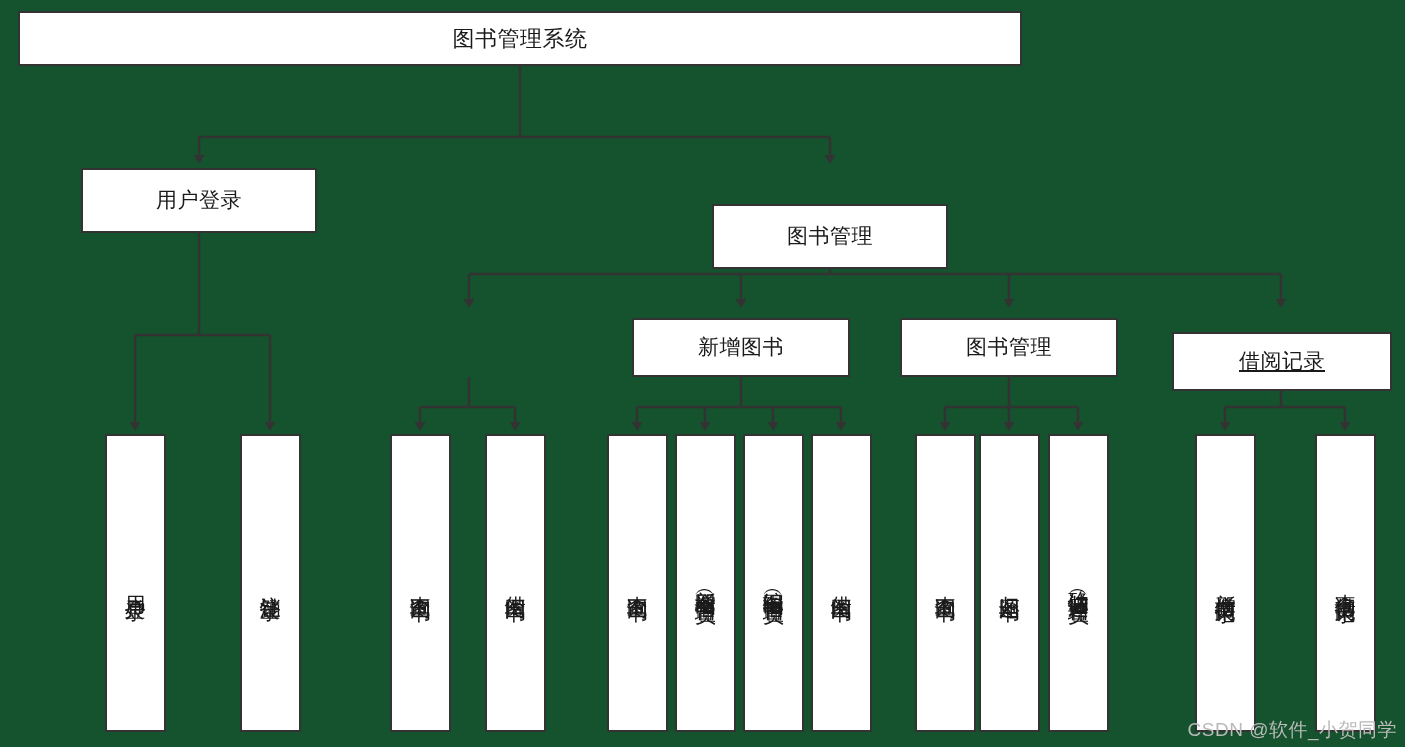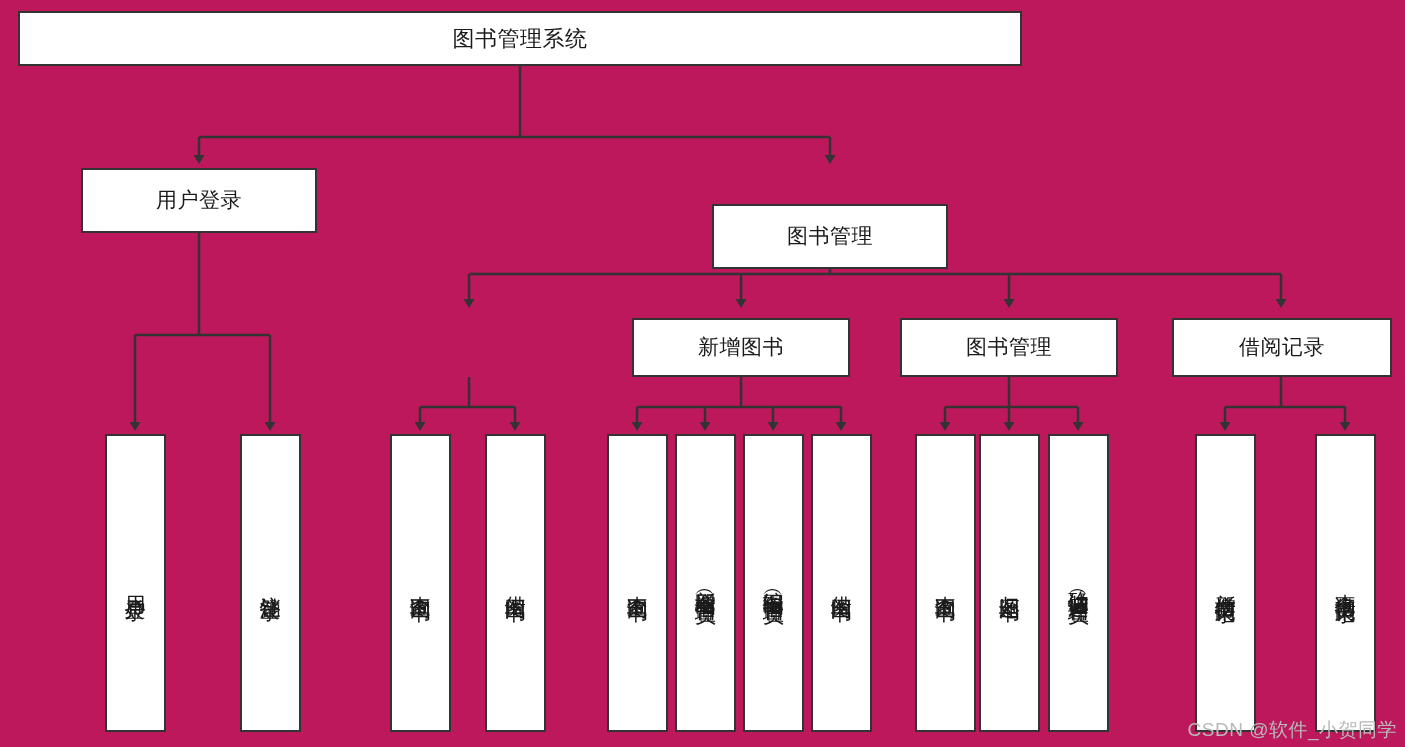--- a/index.html
+++ b/index.html
@@ -7,21 +7,21 @@
     padding: 0;
     background: #ffffff;
   }
   body {
     font-family: "Liberation Sans", "DejaVu Sans", sans-serif;
   }
   #canvas {
     position: relative;
     width: 1405px;
     height: 747px;
-    background: #be185d;
+    background: #14532d;
     overflow: hidden;
   }
   svg.wires {
     position: absolute;
     left: 0;
     top: 0;
     width: 1405px;
     height: 747px;
     pointer-events: none;
   }
@@ -138,21 +138,21 @@
   <div class="node horiz" style="left:712px; top:168px; width:236px; height:65px;margin-top:36px;">
     <span class="label">图书管理</span>
   </div>
 
   <div class="node horiz" style="left:632px; top:318px; width:218px; height:59px;">
     <span class="label">新增图书</span>
   </div>
   <div class="node horiz" style="left:900px; top:318px; width:218px; height:59px;">
     <span class="label">图书管理</span>
   </div>
-  <div class="node horiz" style="left:1172px; top:318px; width:220px; height:59px;">
+  <div class="node horiz" style="left:1172px; top:332px; width:220px; height:59px;text-decoration:underline;">
     <span class="label">借阅记录</span>
   </div>
 
   <div class="node vert" style="left:105px; top:434px; width:61px; height:298px;">
     <span class="label">用户登录</span>
   </div>
   <div class="node vert" style="left:240px; top:434px; width:61px; height:298px;">
     <span class="label">注销登录</span>
   </div>
 

